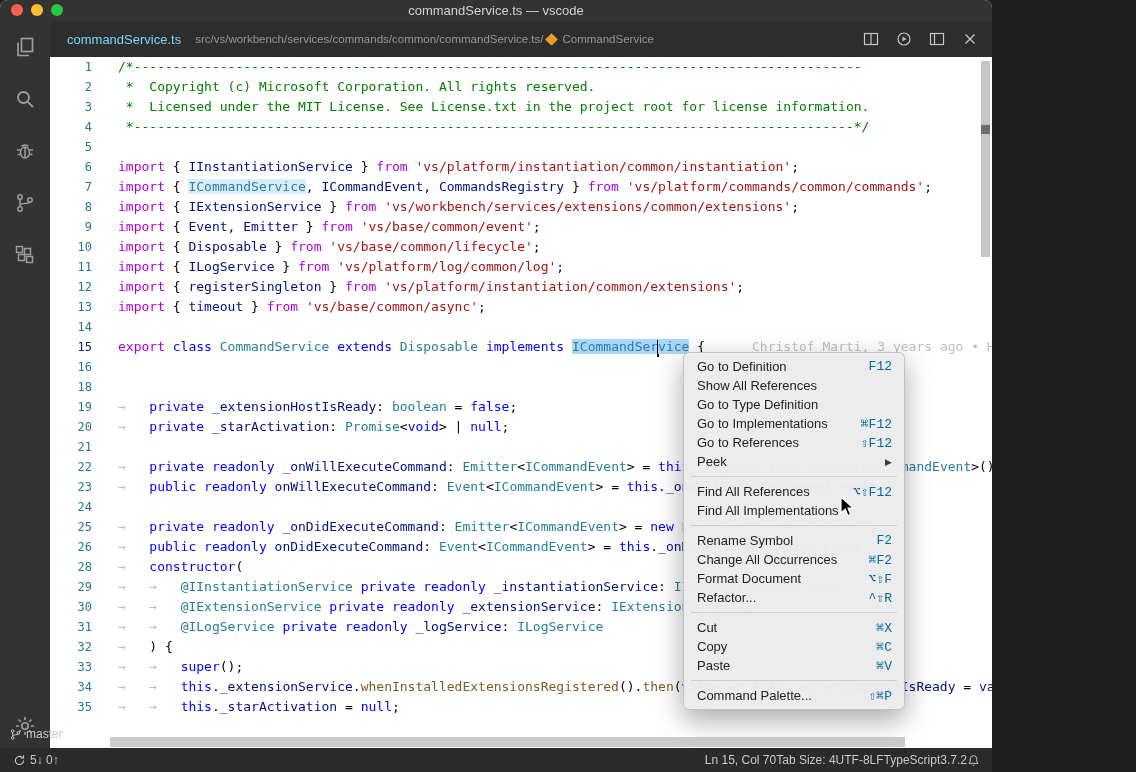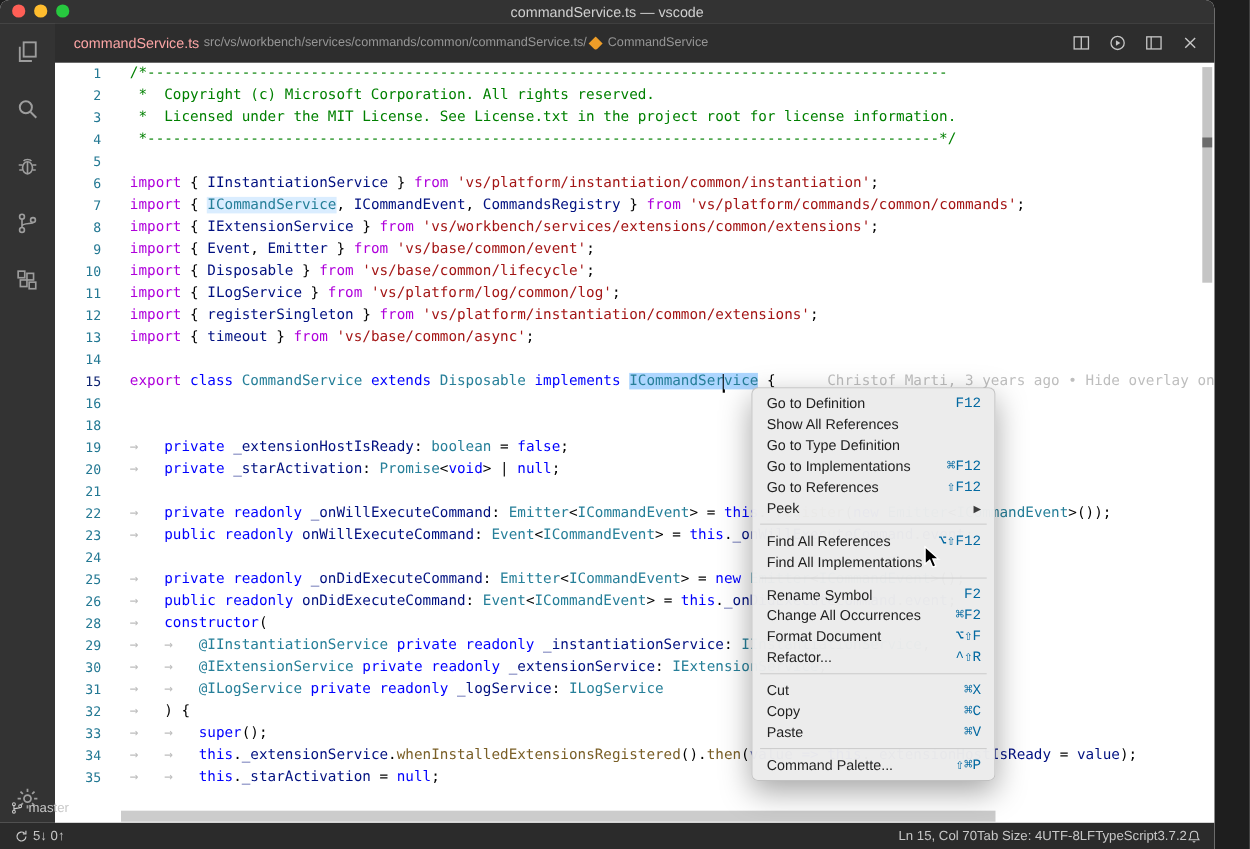--- a/index.html
+++ b/index.html
@@ -1,35 +1,35 @@
 <!DOCTYPE html>
 <html><head>
 <meta charset="utf-8">
 <style>
   * { margin:0; padding:0; box-sizing:border-box; }
   html,body { width:1136px; height:772px; overflow:hidden; background:#1e1e1e; font-family:"Liberation Sans",sans-serif; }
-  .window { position:relative; width:1104px; height:772px; background:#ffffff; border-radius:8px 8px 0 0; overflow:hidden; }
+  .window { position:relative; width:992px; height:772px; background:#ffffff; border-radius:8px 8px 0 0; overflow:hidden; }
 
   
   .titlebar { position:absolute; top:0; left:0; right:0; height:21px; background:#333333; display:flex; align-items:center; justify-content:center; z-index:10; }
   .traffic { position:absolute; left:11px; top:4px; display:flex; gap:8px; }
   .light { width:12px; height:12px; border-radius:50%; display:inline-block; }
   .light.red{ background:#FF5F56; } .light.yellow{ background:#FFBD2E; } .light.green{ background:#27C93F; }
   .title-text { font-size:13px; color:#cfcfcf; }
 
   
   .activitybar { position:absolute; top:21px; left:0; width:50px; bottom:24px; background:#333333; z-index:9; display:flex; flex-direction:column; justify-content:space-between; }
   .ab-item { width:50px; height:52px; display:flex; align-items:center; justify-content:center; color:#9d9d9d; }
   .ab-item .icon svg { width:24px; height:24px; display:block; }
   .ab-bottom .ab-item { height:44px; }
 
   
   .editor-header { position:absolute; top:21px; left:50px; right:0; height:36px; background:#2d2d2d; display:flex; align-items:center; z-index:8; }
-  .filename { font-size:13px; color:#fca5a5; margin-left:17px; white-space:nowrap; }
-  .breadcrumb { display:flex; align-items:center; margin-left:4px; font-size:11.5px; color:#969696; white-space:nowrap; overflow:hidden; flex:1; }
+  .filename { font-size:13px; color:#7dd3fc; margin-left:17px; white-space:nowrap; }
+  .breadcrumb { display:flex; align-items:center; margin-left:14px; font-size:11.5px; color:#969696; white-space:nowrap; overflow:hidden; flex:1; }
   .sym-icon { width:9px; height:9px; background:#EE9D28; transform:rotate(45deg); display:inline-block; margin:0 6px 0 4px; flex:none; }
   .editor-actions { display:flex; align-items:center; gap:17px; margin-right:14px; margin-left:10px; }
   .ha-btn { color:#c5c5c5; cursor:default; }
   .ha-btn .icon svg { width:16px; height:16px; display:block; }
 
   
   .editor { position:absolute; top:57px; left:50px; right:0; bottom:24px; background:#ffffff; overflow:hidden; }
   .code-area { position:absolute; top:0; left:0; right:0; }
   .code-line { display:flex; height:20px; white-space:pre; font-family:"DejaVu Sans Mono",monospace; font-size:13px; line-height:20px; }
   .line-num { flex:none; width:42px; text-align:right; color:#237893; font-size:12px; line-height:20px; }

